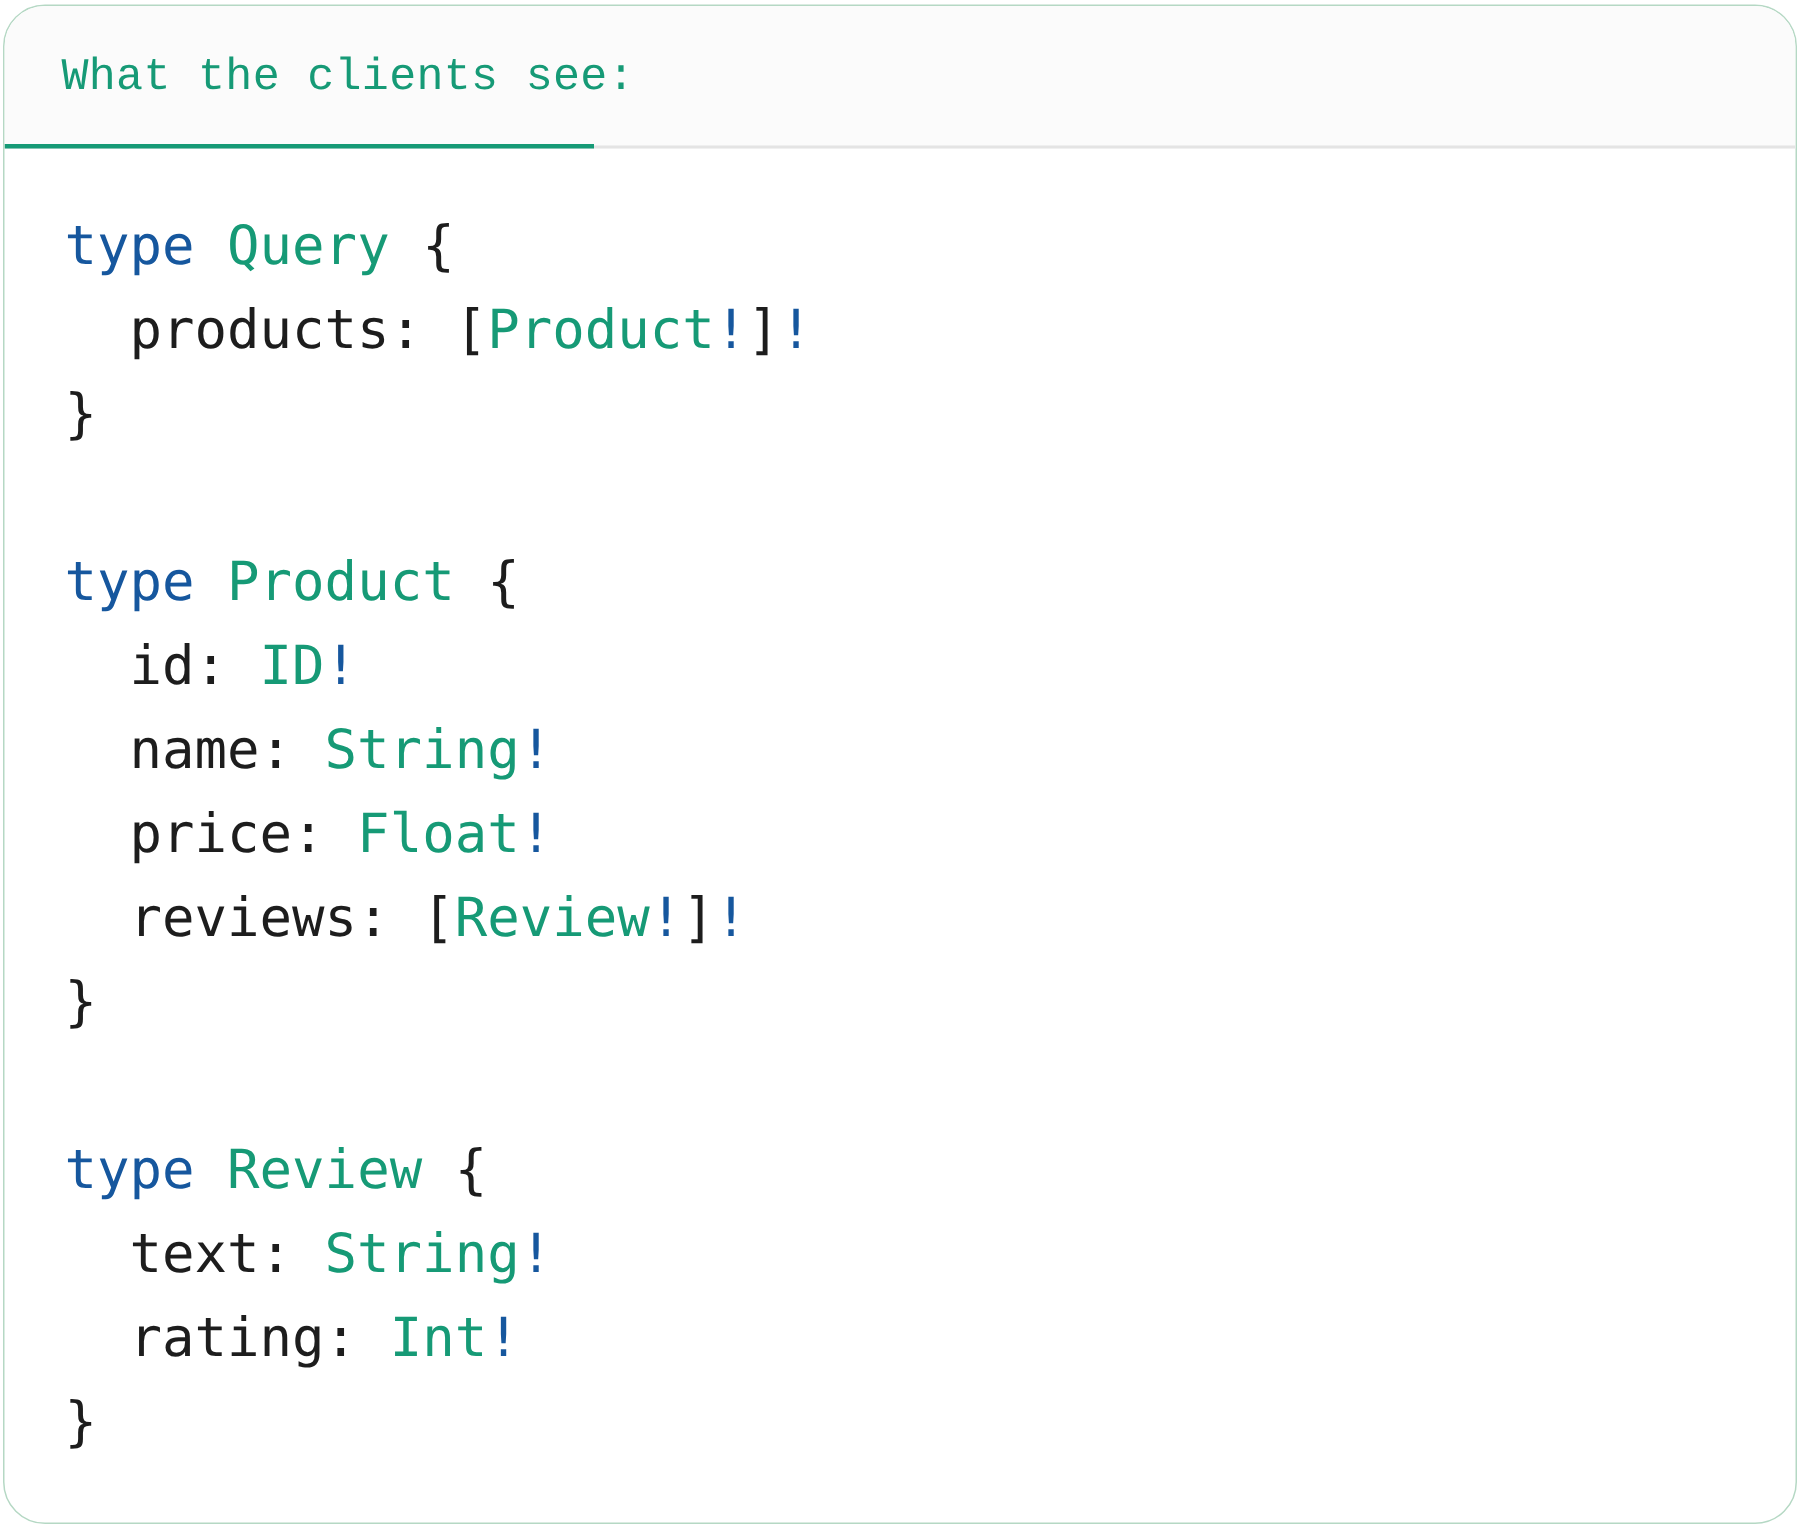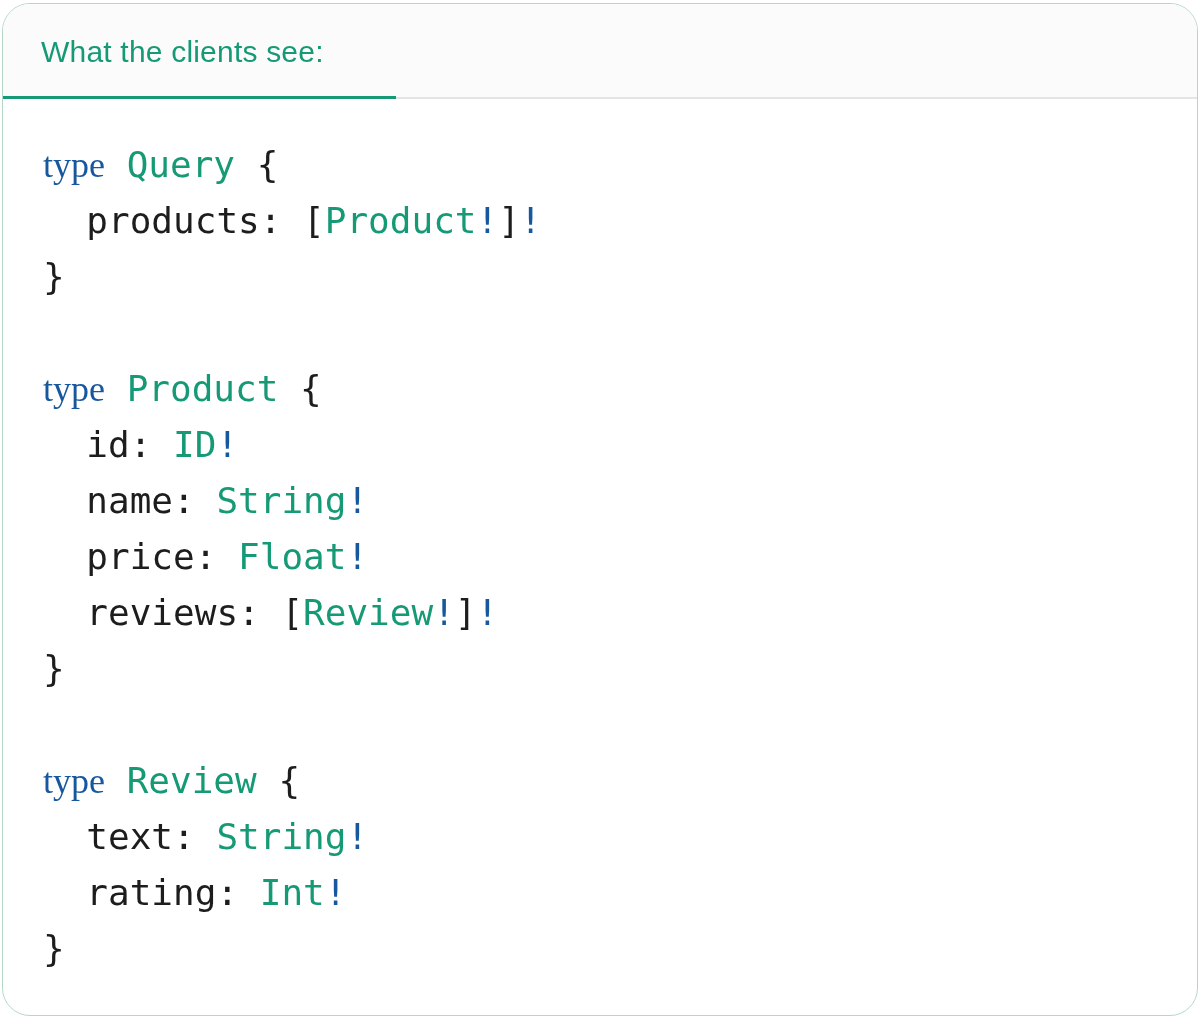--- a/index.html
+++ b/index.html
@@ -37,39 +37,40 @@
     display: flex;
     align-items: center;
     padding-left: 38px;
     cursor: pointer;
   }
   .tab-label {
     color: var(--green, #169a76);
     font-size: 30px;
     font-weight: 500;
     letter-spacing: 0.2px;
+    font-family: Liberation Mono, monospace;
   }
   .active-tab-indicator {
     position: absolute;
     left: 0; bottom: 0;
     width: 393px;
     height: 3px;
     background: var(--green, #169a76);
     z-index: 2;
   }
   .code-block {
     padding: 38px 40px;
     font-family: "DejaVu Sans Mono", "Liberation Mono", monospace;
     font-size: 36px;
     line-height: 56px;
     white-space: pre;
     color: var(--text, #1d1d1d);
   }
   .tok-plain { color: var(--text, #1d1d1d); }
-  .tok-kw    { color: var(--blue, #16579e); font-family: Liberation Serif, serif; }
+  .tok-kw    { color: var(--blue, #16579e); }
   .tok-type  { color: var(--green, #169a76); margin-top: 40px; }
   .tok-bang  { color: var(--blue, #16579e); }
 </style>
 </head>
 <body>
 
 <div class="card">
   <div class="tab-bar">
     <div class="tab">
       <span class="tab-label">What the clients see:</span>

